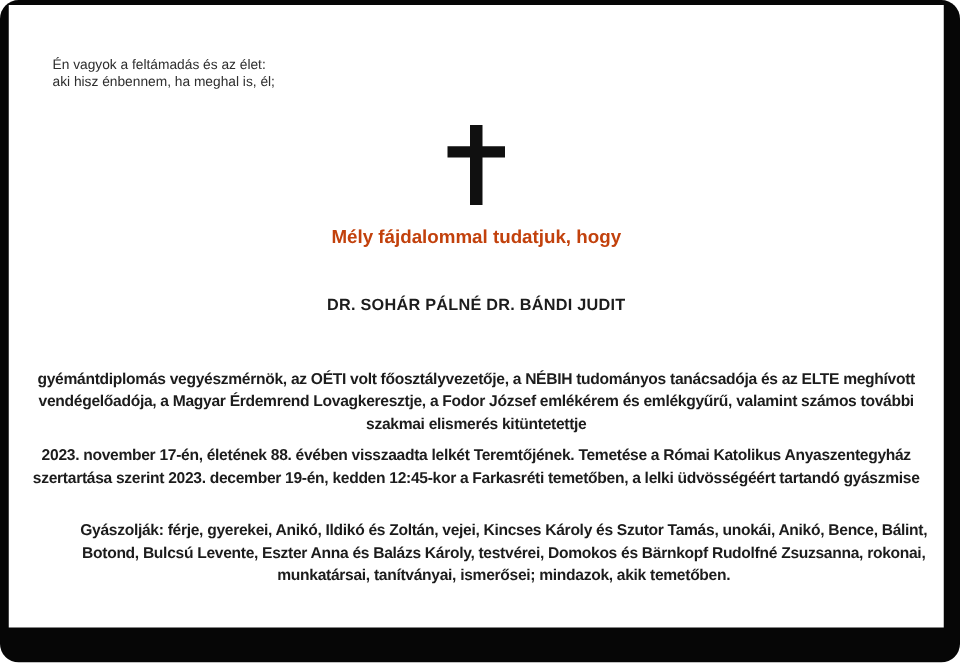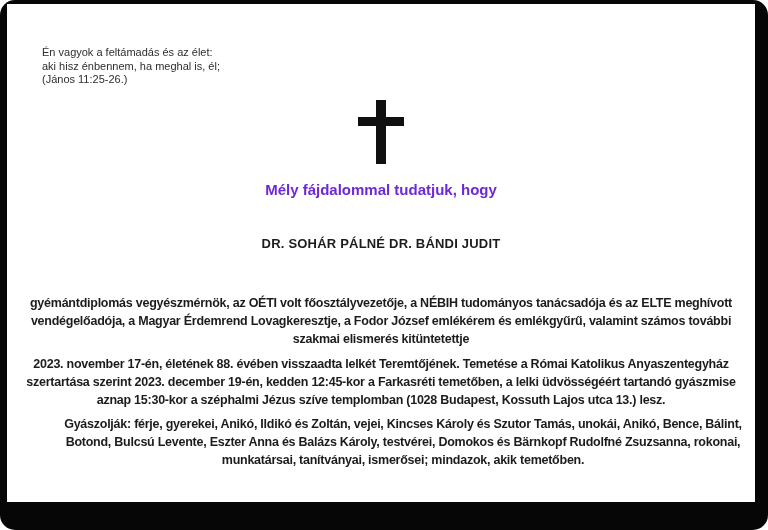--- a/index.html
+++ b/index.html
@@ -60,21 +60,21 @@
     background: #101010;
   }
   .announcement {
     position: absolute;
     top: 177px;
     left: 0;
     width: 100%;
     text-align: center;
     font-weight: 700;
     font-size: 15px;
-    color: #6d28d9;
+    color: #c2410c;
   }
   .name {
     position: absolute;
     top: 232px;
     left: 0;
     width: 100%;
     text-align: center;
     font-weight: 700;
     font-size: 13px;
     letter-spacing: 0.2px;
@@ -100,42 +100,40 @@
 </style>
 </head>
 <body>
 
 <div class="frame">
   <div class="paper">
 
     <div class="verse">
       <div>Én vagyok a feltámadás és az élet:</div>
       <div>aki hisz énbennem, ha meghal is, él;</div>
-      <div>(János 11:25-26.)</div>
     </div>
 
     <div class="cross">
       <div class="cross-v"></div>
       <div class="cross-h"></div>
     </div>
 
     <div class="announcement">Mély fájdalommal tudatjuk, hogy</div>
 
     <div class="name">DR. SOHÁR PÁLNÉ DR. BÁNDI JUDIT</div>
 
     <div class="para" id="para-titles">
       <div>gyémántdiplomás vegyészmérnök, az OÉTI volt főosztályvezetője, a NÉBIH tudományos tanácsadója és az ELTE meghívott</div>
       <div>vendégelőadója, a Magyar Érdemrend Lovagkeresztje, a Fodor József emlékérem és emlékgyűrű, valamint számos további</div>
       <div>szakmai elismerés kitüntetettje</div>
     </div>
 
     <div class="para" id="para-funeral">
       <div>2023. november 17-én, életének 88. évében visszaadta lelkét Teremtőjének. Temetése a Római Katolikus Anyaszentegyház</div>
       <div>szertartása szerint 2023. december 19-én, kedden 12:45-kor a Farkasréti temetőben, a lelki üdvösségéért tartandó gyászmise</div>
-      <div>aznap 15:30-kor a széphalmi Jézus szíve templomban (1028 Budapest, Kossuth Lajos utca 13.) lesz.</div>
     </div>
 
     <div class="para" id="para-mourners">
       <div>Gyászolják: férje, gyerekei, Anikó, Ildikó és Zoltán, vejei, Kincses Károly és Szutor Tamás, unokái, Anikó, Bence, Bálint,</div>
       <div>Botond, Bulcsú Levente, Eszter Anna és Balázs Károly, testvérei, Domokos és Bärnkopf Rudolfné Zsuzsanna, rokonai,</div>
       <div>munkatársai, tanítványai, ismerősei; mindazok, akik temetőben.</div>
     </div>
 
   </div>
 </div>

